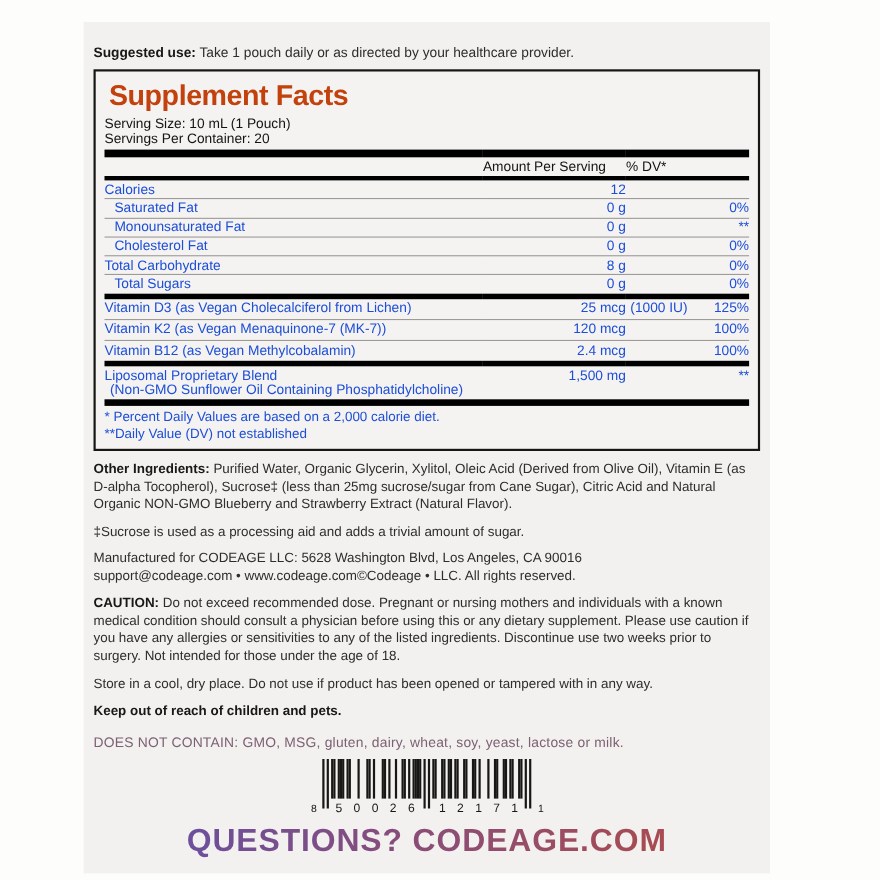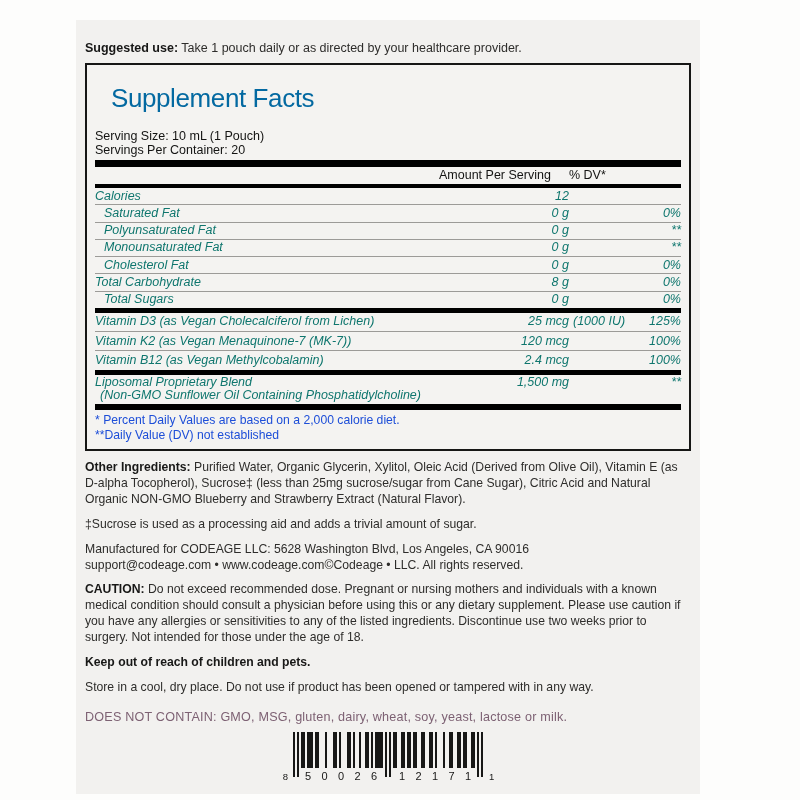--- a/index.html
+++ b/index.html
@@ -28,39 +28,39 @@
   .suggested{margin:0;font-size:12.5px;line-height:1.3;color:var(--soft);}
   .suggested b{color:#171716;}
 
   .facts-box{
     margin-top:7px;
     border:2px solid #161615;
     padding:4px 8px 6px 8px;
     background:#f4f3f1;
   }
   .facts-box h1{
-    margin:16px;font-size:26px;line-height:1.05;font-weight:normal;letter-spacing:-0.4px;color:#0369a1;
+    margin:4px;font-size:26px;line-height:1.05;font-weight:bold;letter-spacing:-0.4px;color:#c2410c;
   }
   .serving{font-size:12.5px;line-height:1.14;color:#141413;}
 
   table.facts{
     width:100%;border-collapse:collapse;margin-top:3px;
     border-top:7px solid #000;
   }
   table.facts th{
     font-weight:normal;font-size:12.5px;color:#141413;
     text-align:left;padding:1px 0 2px 0;
     border-bottom:4px solid #000;
   }
   table.facts th.lbl{text-align:left;}
   table.facts col.c-amt{width:130px;}
   table.facts col.c-dv{width:112px;}
   table.facts td{
     font-size:12.5px;line-height:1.06;vertical-align:top;
-    padding:1.5px 0;color:#0f766e;font-style:italic;
+    padding:1.5px 0;color:#1d4ed8;
   }
   table.facts tbody tr{border-top:1px solid #9c9b98;}
   table.facts tbody tr:first-child{border-top:none;}
   table.facts tbody tr.thick{border-top:5px solid #000;}
   table.facts tbody tr.vit td{padding:2.5px 0;}
   td.lbl{text-align:left;}
   td.lbl.ind{padding-left:9px;}
   td.lbl .sub{padding-left:5px;}
   td.amt{text-align:right;position:relative;white-space:nowrap;}
   td.amt .note{position:absolute;left:100%;padding-left:4px;}
@@ -118,25 +118,20 @@
             <td class="lbl">Calories</td>
             <td class="amt">12</td>
             <td class="dv"></td>
           </tr>
           <tr>
             <td class="lbl ind">Saturated Fat</td>
             <td class="amt">0 g</td>
             <td class="dv">0%</td>
           </tr>
           <tr>
-            <td class="lbl ind">Polyunsaturated Fat</td>
-            <td class="amt">0 g</td>
-            <td class="dv">**</td>
-          </tr>
-          <tr>
             <td class="lbl ind">Monounsaturated Fat</td>
             <td class="amt">0 g</td>
             <td class="dv">**</td>
           </tr>
           <tr>
             <td class="lbl ind">Cholesterol Fat</td>
             <td class="amt">0 g</td>
             <td class="dv">0%</td>
           </tr>
           <tr>
@@ -182,23 +177,23 @@
 
   <p class="para">‡Sucrose is used as a processing aid and adds a trivial amount of sugar.</p>
 
   <p class="para">
     <span>Manufactured for CODEAGE LLC: 5628 Washington Blvd, Los Angeles, CA 90016</span><br>
     <span>support@codeage.com • www.codeage.com©Codeage • LLC. All rights reserved.</span>
   </p>
 
   <p class="para"><b>CAUTION:</b><span> Do not exceed recommended dose. Pregnant or nursing mothers and individuals with a known medical condition should consult a physician before using this or any dietary supplement. Please use caution if you have any allergies or sensitivities to any of the listed ingredients. Discontinue use two weeks prior to surgery. Not intended for those under the age of 18.</span></p>
 
+  <p class="para">Store in a cool, dry place. Do not use if product has been opened or tampered with in any way.</p>
+
   <p class="para keep">Keep out of reach of children and pets.</p>
-
-  <p class="para">Store in a cool, dry place. Do not use if product has been opened or tampered with in any way.</p>
 
   <div class="dnc">DOES NOT CONTAIN: GMO, MSG, gluten, dairy, wheat, soy, yeast, lactose or milk.</div>
 
   <div class="barcode-wrap">
     <svg id="barcode" width="218" height="54" viewBox="0 0 218 54" xmlns="http://www.w3.org/2000/svg">
         <rect x="14" y="1" width="2" height="45" fill="#171716"></rect>
         <rect x="18" y="1" width="2" height="45" fill="#171716"></rect>
         <rect x="22" y="1" width="2" height="36" fill="#171716"></rect>
         <rect x="24" y="1" width="2" height="36" fill="#171716"></rect>
         <rect x="28" y="1" width="2" height="36" fill="#171716"></rect>

